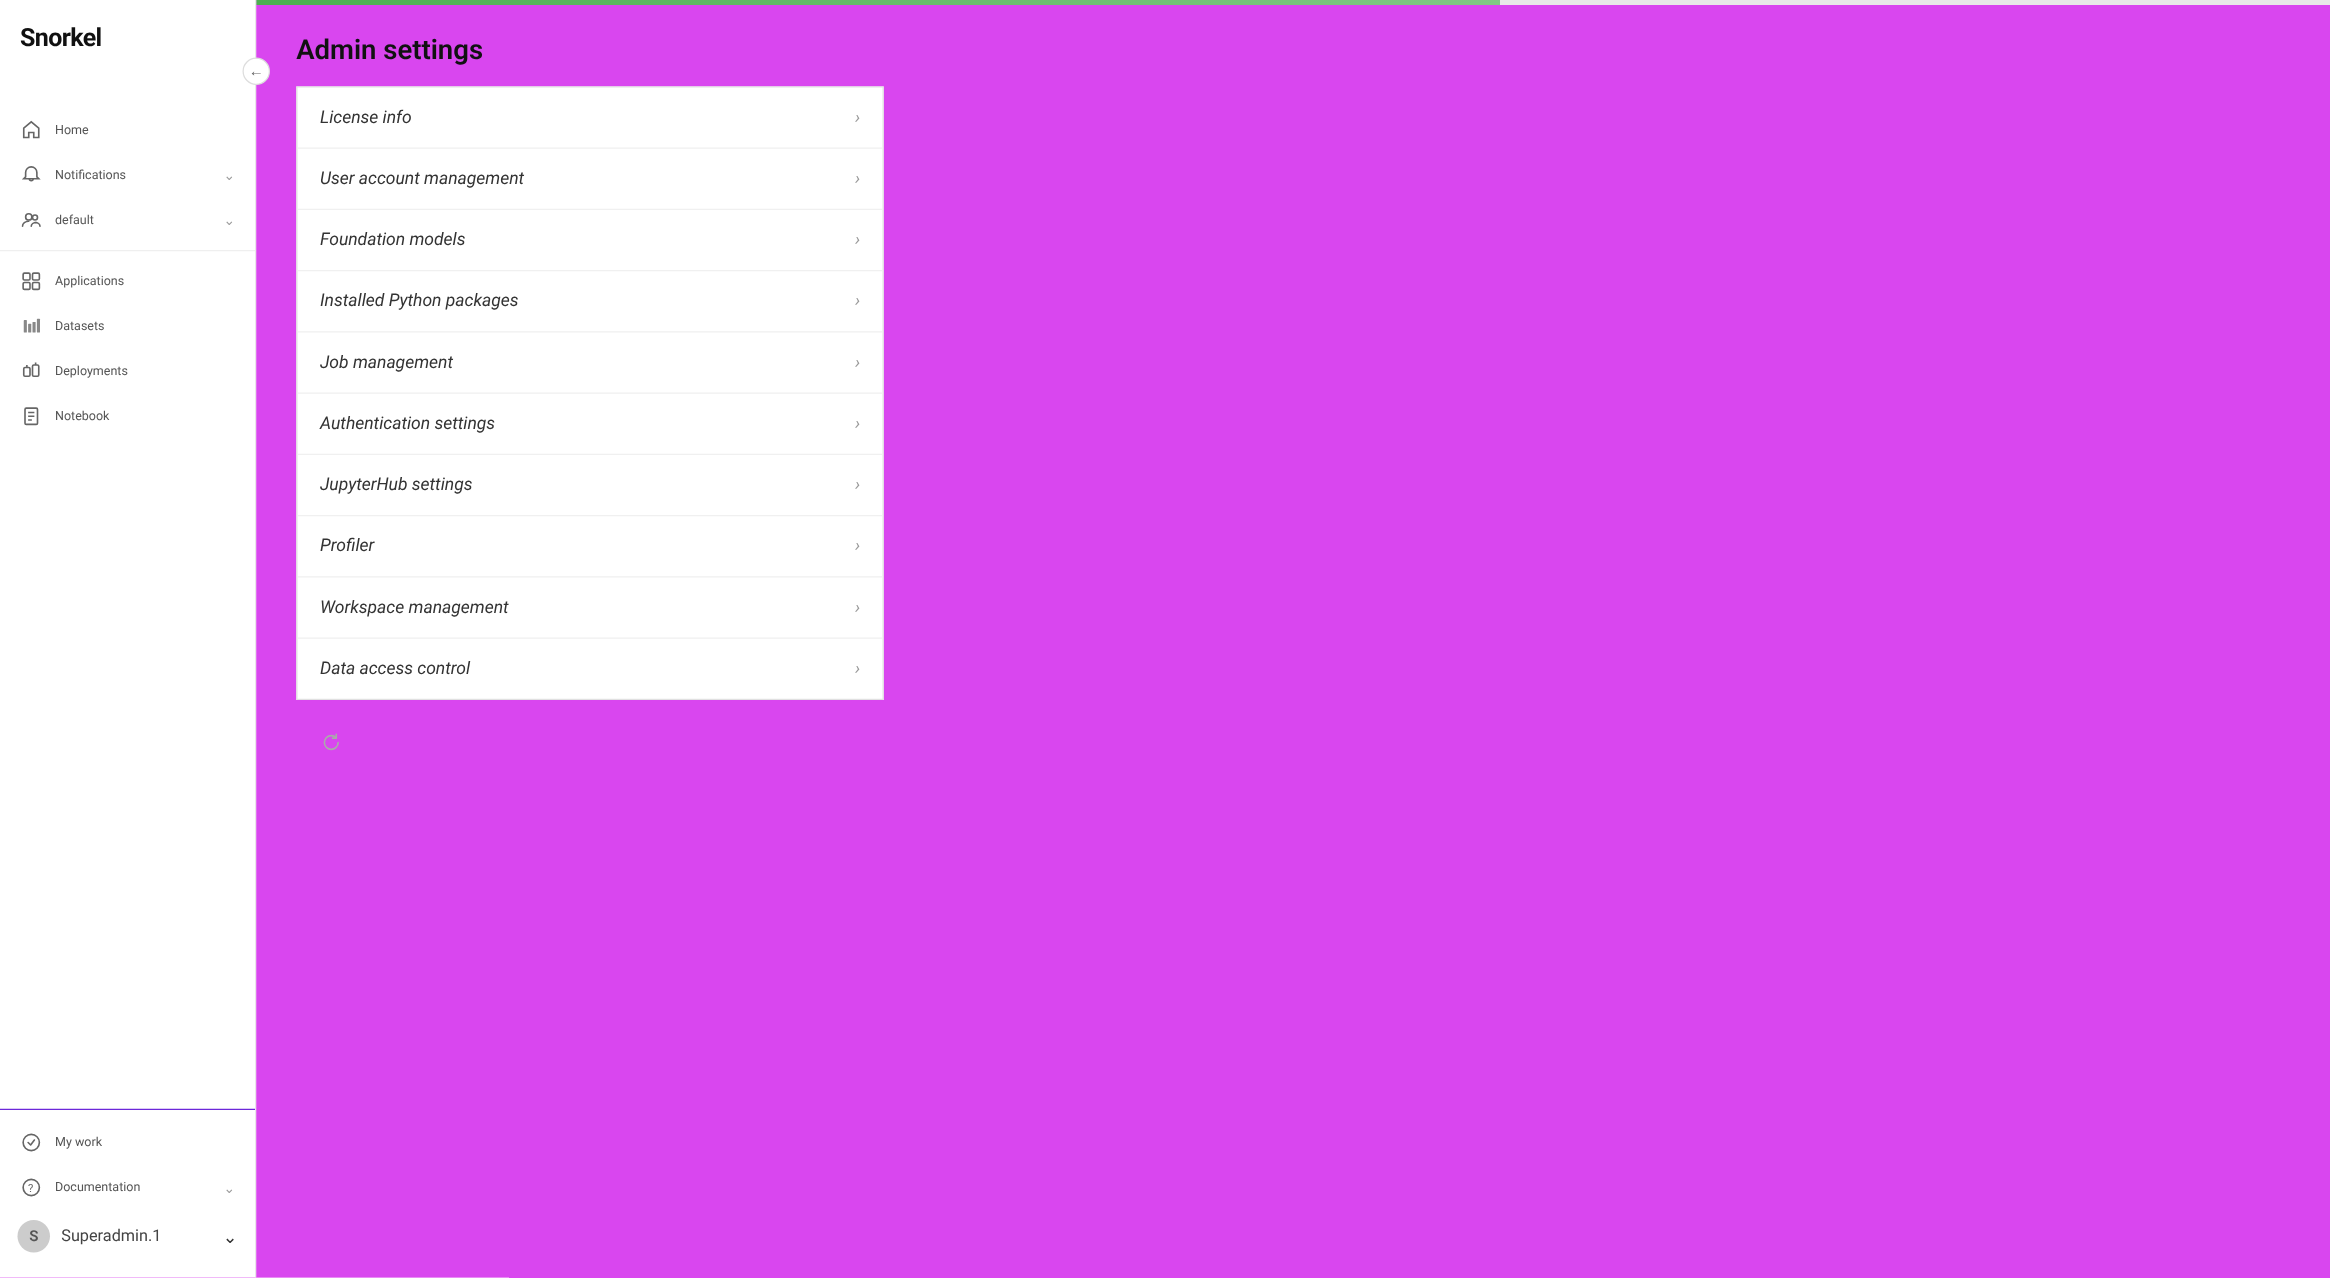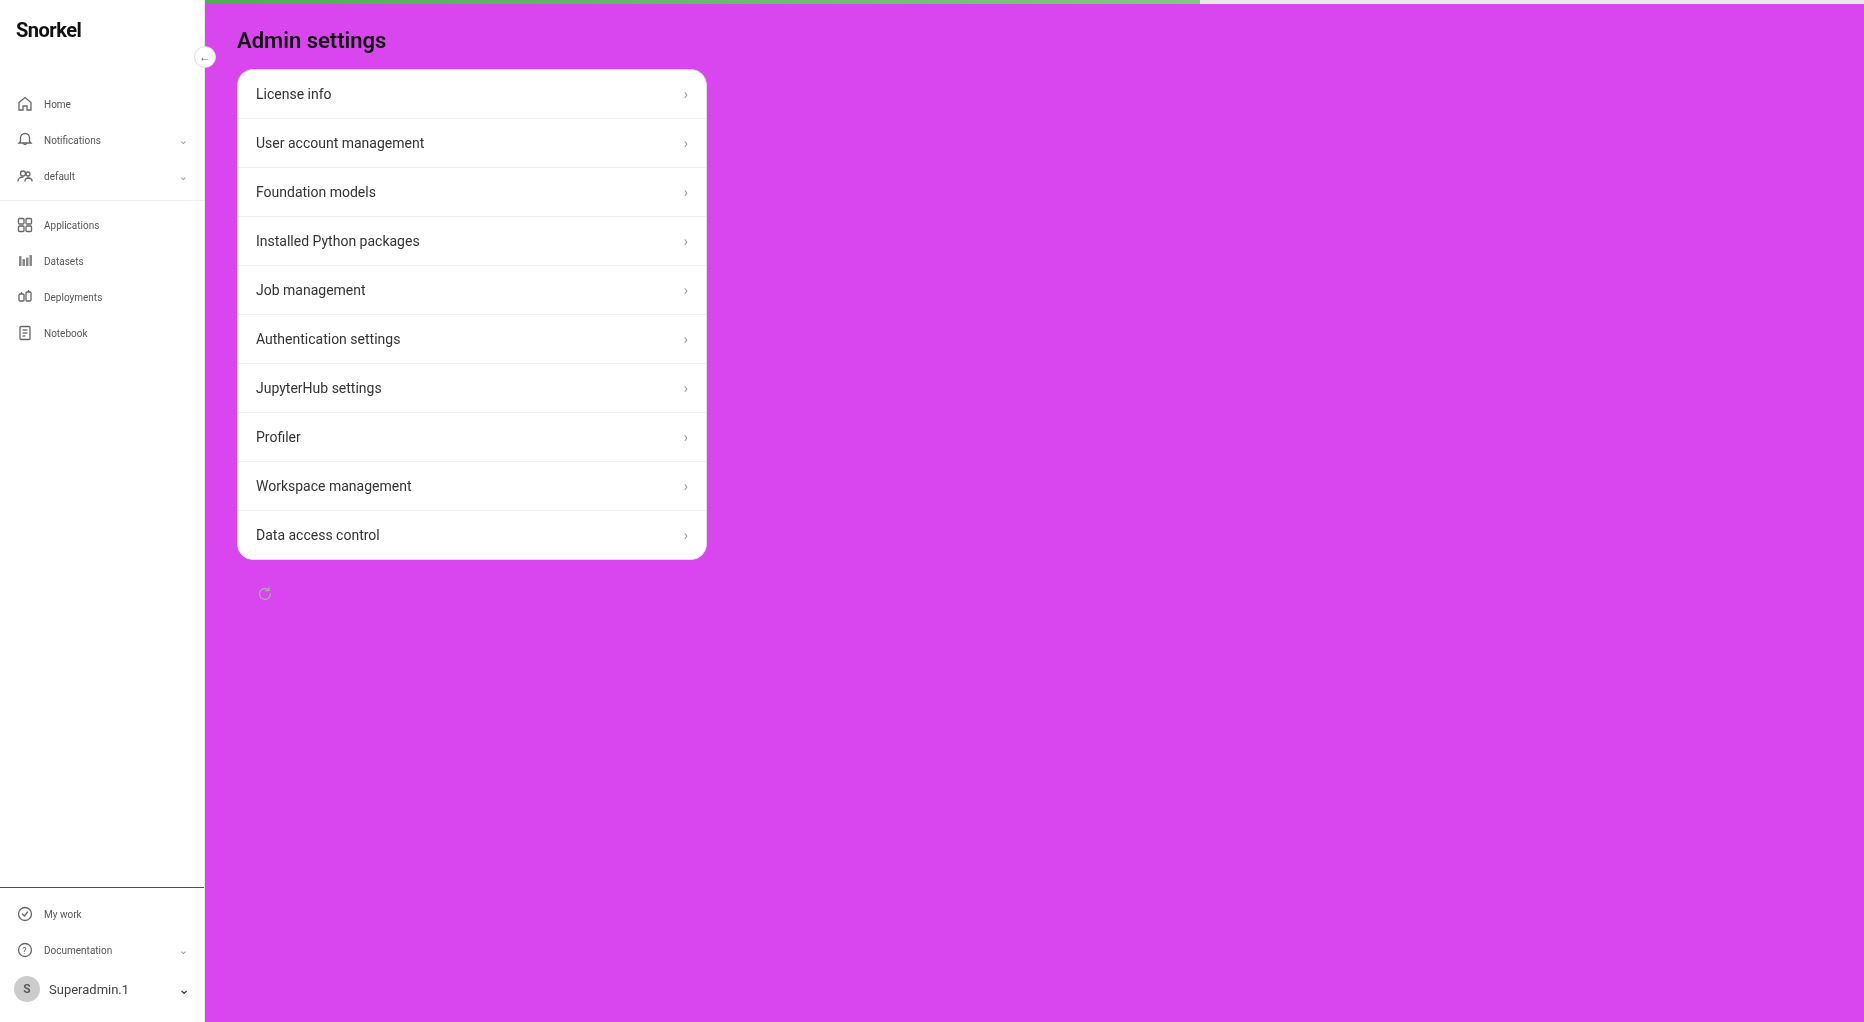--- a/index.html
+++ b/index.html
@@ -164,24 +164,25 @@
 
     .content-area {
       flex: 1;
       padding: 0 32px;
       overflow-y: auto;
     }
 
     .settings-card {
       background: #fff;
       border: 1px solid #e0e0e0;
-      border-radius: 16px;
+      border-radius: 0;
       overflow: hidden;
       max-width: 470px;
       margin-bottom: 24px;
+      font-style: italic;
     }
 
     .settings-item {
       display: flex;
       align-items: center;
       padding: 16px 18px;
       border-bottom: 1px solid #f0f0f0;
       cursor: pointer;
       transition: background 0.1s;
     }

